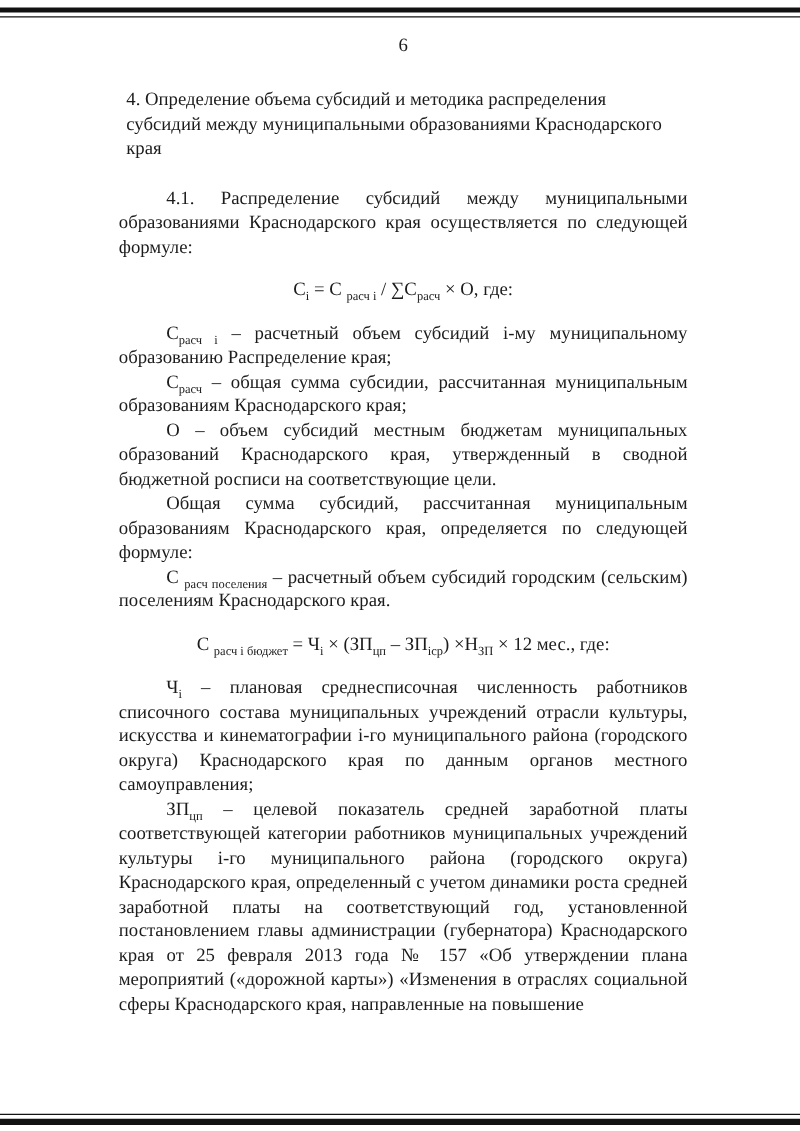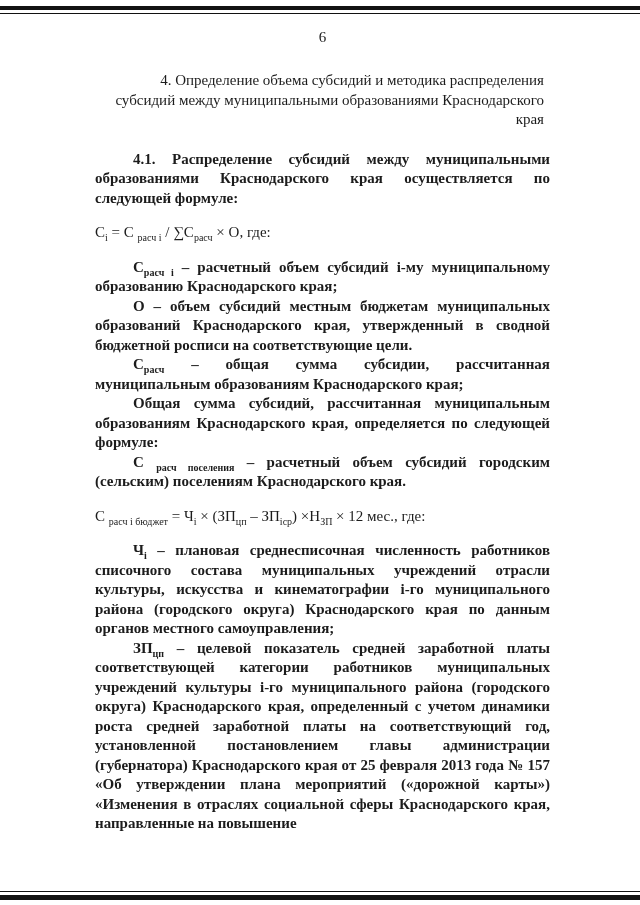--- a/index.html
+++ b/index.html
@@ -43,51 +43,50 @@
     text-align: center;
     font-size: 15px;
     line-height: 19px;
     margin-bottom: 24px;
   }
   .block {
     font-size: 15px;
     line-height: 19.5px;
   }
   .block.heading {
-    text-align: right;
+    text-align: left;
     margin: 0 6px 20px 6px;
   }
   .block.paragraph {
     text-align: justify;
     text-indent: 38px;
-    font-weight: bold;
   }
   .block.formula {
-    text-align: left;
+    text-align: center;
     margin: 15px 0 15px 0;
   }
   sub {
     font-size: 10px;
     line-height: 0;
   }
 </style>
 </head>
 <body>
 
 <div class="page-frame-top"></div>
 <div class="page-frame-bottom"></div>
 
 <div class="page-content">
   <div class="page-number">6</div>
   <div>
       <div class="block heading"><span>4. Определение объема субсидий и методика распределения субсидий между муниципальными образованиями Краснодарского края</span></div>
       <div class="block paragraph"><span>4.1. Распределение субсидий между муниципальными образованиями Краснодарского края осуществляется по следующей формуле:</span></div>
       <div class="block formula"><span>С</span><sub>i</sub><span> = С </span><sub>расч i</sub><span> / ∑С</span><sub>расч</sub><span> × О, где:</span></div>
-      <div class="block paragraph"><span>С</span><sub>расч i</sub><span> – расчетный объем субсидий i-му муниципальному образованию Краснодарского края;</span></div>
+      <div class="block paragraph"><span>С</span><sub>расч i</sub><span> – расчетный объем субсидий i-му муниципальному образованию Распределение края;</span></div>
+      <div class="block paragraph"><span>С</span><sub>расч</sub><span> – общая сумма субсидии, рассчитанная муниципальным образованиям Краснодарского края;</span></div>
       <div class="block paragraph"><span>О – объем субсидий местным бюджетам муниципальных образований Краснодарского края, утвержденный в сводной бюджетной росписи на соответствующие цели.</span></div>
-      <div class="block paragraph"><span>С</span><sub>расч</sub><span> – общая сумма субсидии, рассчитанная муниципальным образованиям Краснодарского края;</span></div>
       <div class="block paragraph"><span>Общая сумма субсидий, рассчитанная муниципальным образованиям Краснодарского края, определяется по следующей формуле:</span></div>
       <div class="block paragraph"><span>С </span><sub>расч  поселения</sub><span> – расчетный объем субсидий городским (сельским) поселениям Краснодарского края.</span></div>
       <div class="block formula"><span>С </span><sub>расч i бюджет</sub><span> = Ч</span><sub>i</sub><span> × (ЗП</span><sub>цп</sub><span> – ЗП</span><sub>iср</sub><span>) ×Н</span><sub>ЗП</sub><span> × 12 мес., где:</span></div>
       <div class="block paragraph"><span>Ч</span><sub>i</sub><span> – плановая среднесписочная численность работников списочного состава муниципальных учреждений отрасли культуры, искусства и кинематографии i-го муниципального района (городского округа) Краснодарского края по данным органов местного самоуправления;</span></div>
       <div class="block paragraph"><span>ЗП</span><sub>цп</sub><span> – целевой показатель средней заработной платы соответствующей категории работников муниципальных учреждений культуры i-го муниципального района (городского округа) Краснодарского края, определенный с учетом динамики роста средней заработной платы на соответствующий год, установленной постановлением главы администрации (губернатора) Краснодарского края от 25 февраля 2013 года № 157 «Об утверждении плана мероприятий («дорожной карты») «Изменения в отраслях социальной сферы Краснодарского края, направленные на повышение</span></div>
     </div>
 </div>
 
 </body></html>

